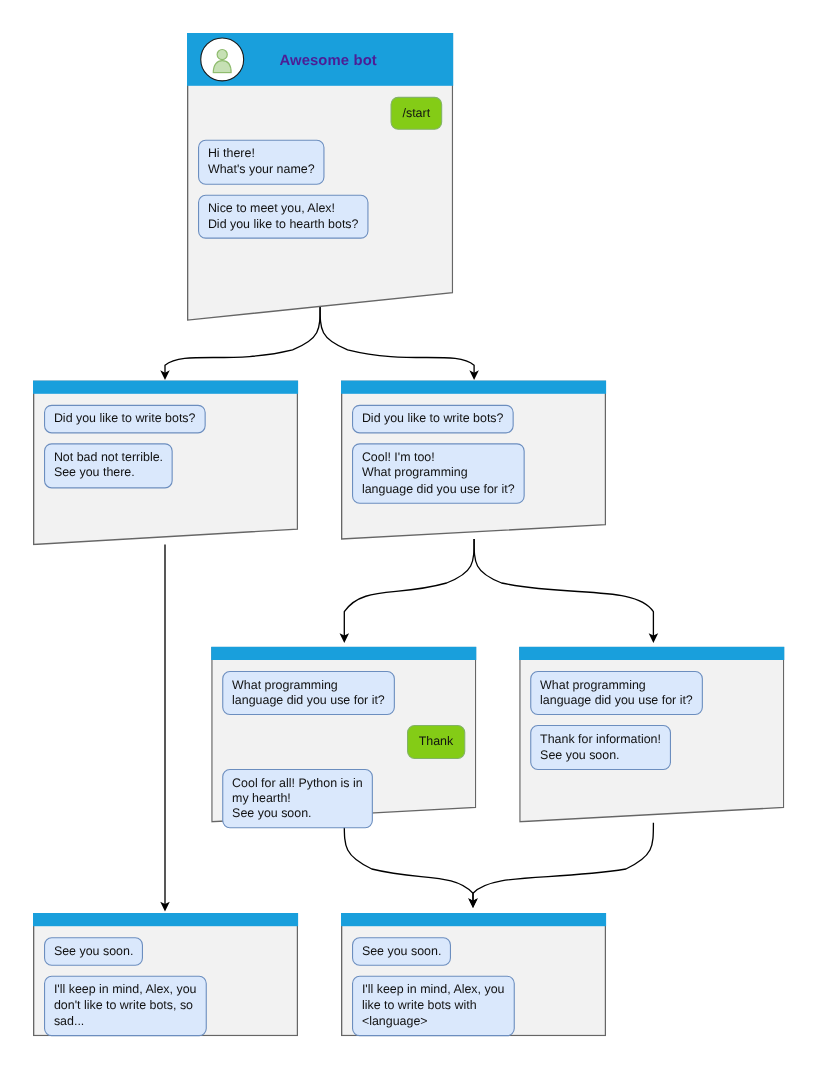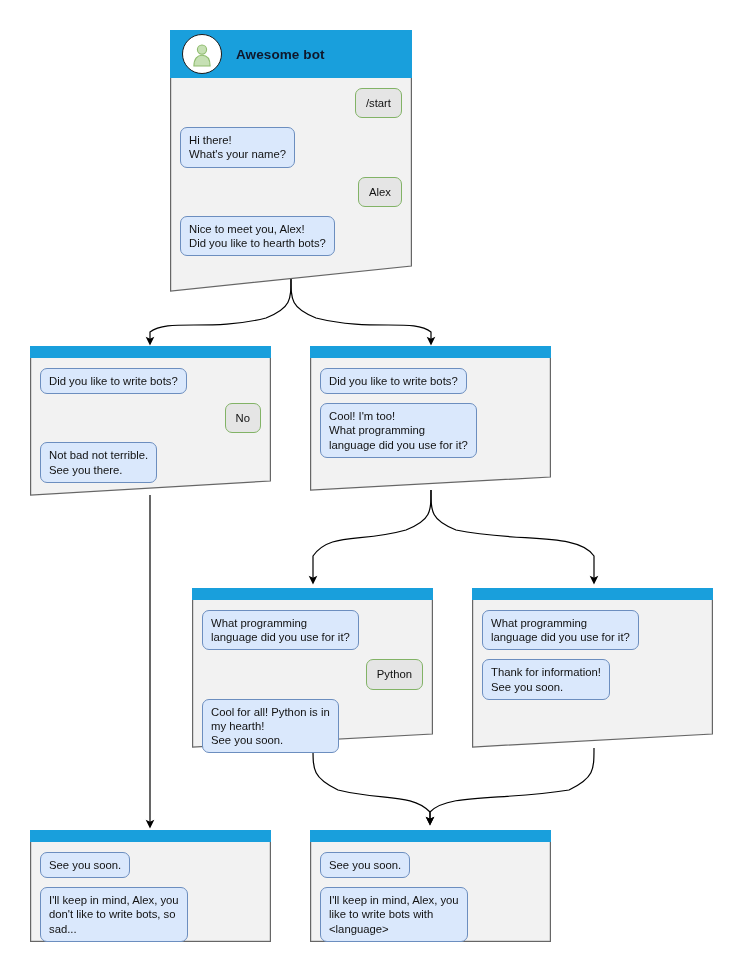--- a/index.html
+++ b/index.html
@@ -33,41 +33,41 @@
   .hdr.bar{height:12px;}
   .hdr.tall{height:48px;padding-left:12px;}
   .avatar{
     width:38px;height:38px;border-radius:50%;
     background:#ffffff;border:1.6px solid #1b1b1b;
     display:flex;align-items:center;justify-content:center;
     flex:0 0 auto;
   }
   .avatar svg{display:block;}
   .bot-title{
-    color:#0f172a;font-size:13.5px;font-weight:bold;
-    margin-left:14px;letter-spacing:.1px;
+    color:#4c1d95;font-size:13.5px;font-weight:bold;
+    margin-left:32px;letter-spacing:.1px;
   }
   .msgs{
     position:absolute;left:0;right:0;top:0;
     padding:10px 10px 0 10px;
     box-sizing:border-box;
   }
   .row{display:flex;margin-bottom:9px;}
   .row.left{justify-content:flex-start;}
   .row.right{justify-content:flex-end;}
   .bub{
     font-size:11.3px;line-height:14.2px;color:#111111;
     border-radius:7px;
     padding:5px 8px 5px 8px;
     white-space:pre-line;
     box-sizing:border-box;
     max-width:78%;
   }
   .bub.bot{background:#dae8fc;border:1px solid #6c8ebf;}
-  .bub.user{background:#e5e5e5;border:1px solid #82b366;padding:7px 10px;}
+  .bub.user{background:#84cc16;border:1px solid #82b366;padding:7px 10px;}
 
   .arrowhead{fill:#000000;}
   .edgepath{fill:none;stroke:#000000;stroke-width:1.2px;}
 </style>
 </head>
 <body>
 
 <div id="canvas">
 
   <svg class="edges" viewBox="0 0 743 971">
@@ -107,44 +107,38 @@
         <span class="bot-title">Awesome bot</span>
       </div>
       <div class="msgs" style="top:48px;">
         <div class="row right">
           <div class="bub user">/start</div>
         </div>
         <div class="row left">
           <div class="bub bot">Hi there!
 What's your name?</div>
         </div>
-        <div class="row right">
-          <div class="bub user">Alex</div>
-        </div>
         <div class="row left">
           <div class="bub bot">Nice to meet you, Alex!
 Did you like to hearth bots?</div>
         </div>
       </div>
     </div>
   </div>
 
   <div class="node" style="left:30px;top:346px;width:241px;height:150px;">
     <svg class="frame" viewBox="0 0 241 150" preserveAspectRatio="none">
       <polygon points="0.6,0.6 240.4,0.6 240.4,135 0.6,149" fill="#f2f2f2" stroke="#666666" stroke-width="1.2"></polygon>
     </svg>
     <div class="body">
       <div class="hdr bar"></div>
       <div class="msgs" style="top:12px;">
         <div class="row left">
           <div class="bub bot">Did you like to write bots?</div>
         </div>
-        <div class="row right">
-          <div class="bub user">No</div>
-        </div>
         <div class="row left">
           <div class="bub bot">Not bad not terrible.
 See you there.</div>
         </div>
       </div>
     </div>
   </div>
 
   <div class="node" style="left:310px;top:346px;width:241px;height:145px;">
     <svg class="frame" viewBox="0 0 241 145" preserveAspectRatio="none">
@@ -170,21 +164,21 @@
       <polygon points="0.6,0.6 240.4,0.6 240.4,146 0.6,159" fill="#f2f2f2" stroke="#666666" stroke-width="1.2"></polygon>
     </svg>
     <div class="body">
       <div class="hdr bar"></div>
       <div class="msgs" style="top:12px;">
         <div class="row left">
           <div class="bub bot">What programming
 language did you use for it?</div>
         </div>
         <div class="row right">
-          <div class="bub user">Python</div>
+          <div class="bub user">Thank</div>
         </div>
         <div class="row left">
           <div class="bub bot">Cool for all! Python is in
 my hearth!
 See you soon.</div>
         </div>
       </div>
     </div>
   </div>
 

